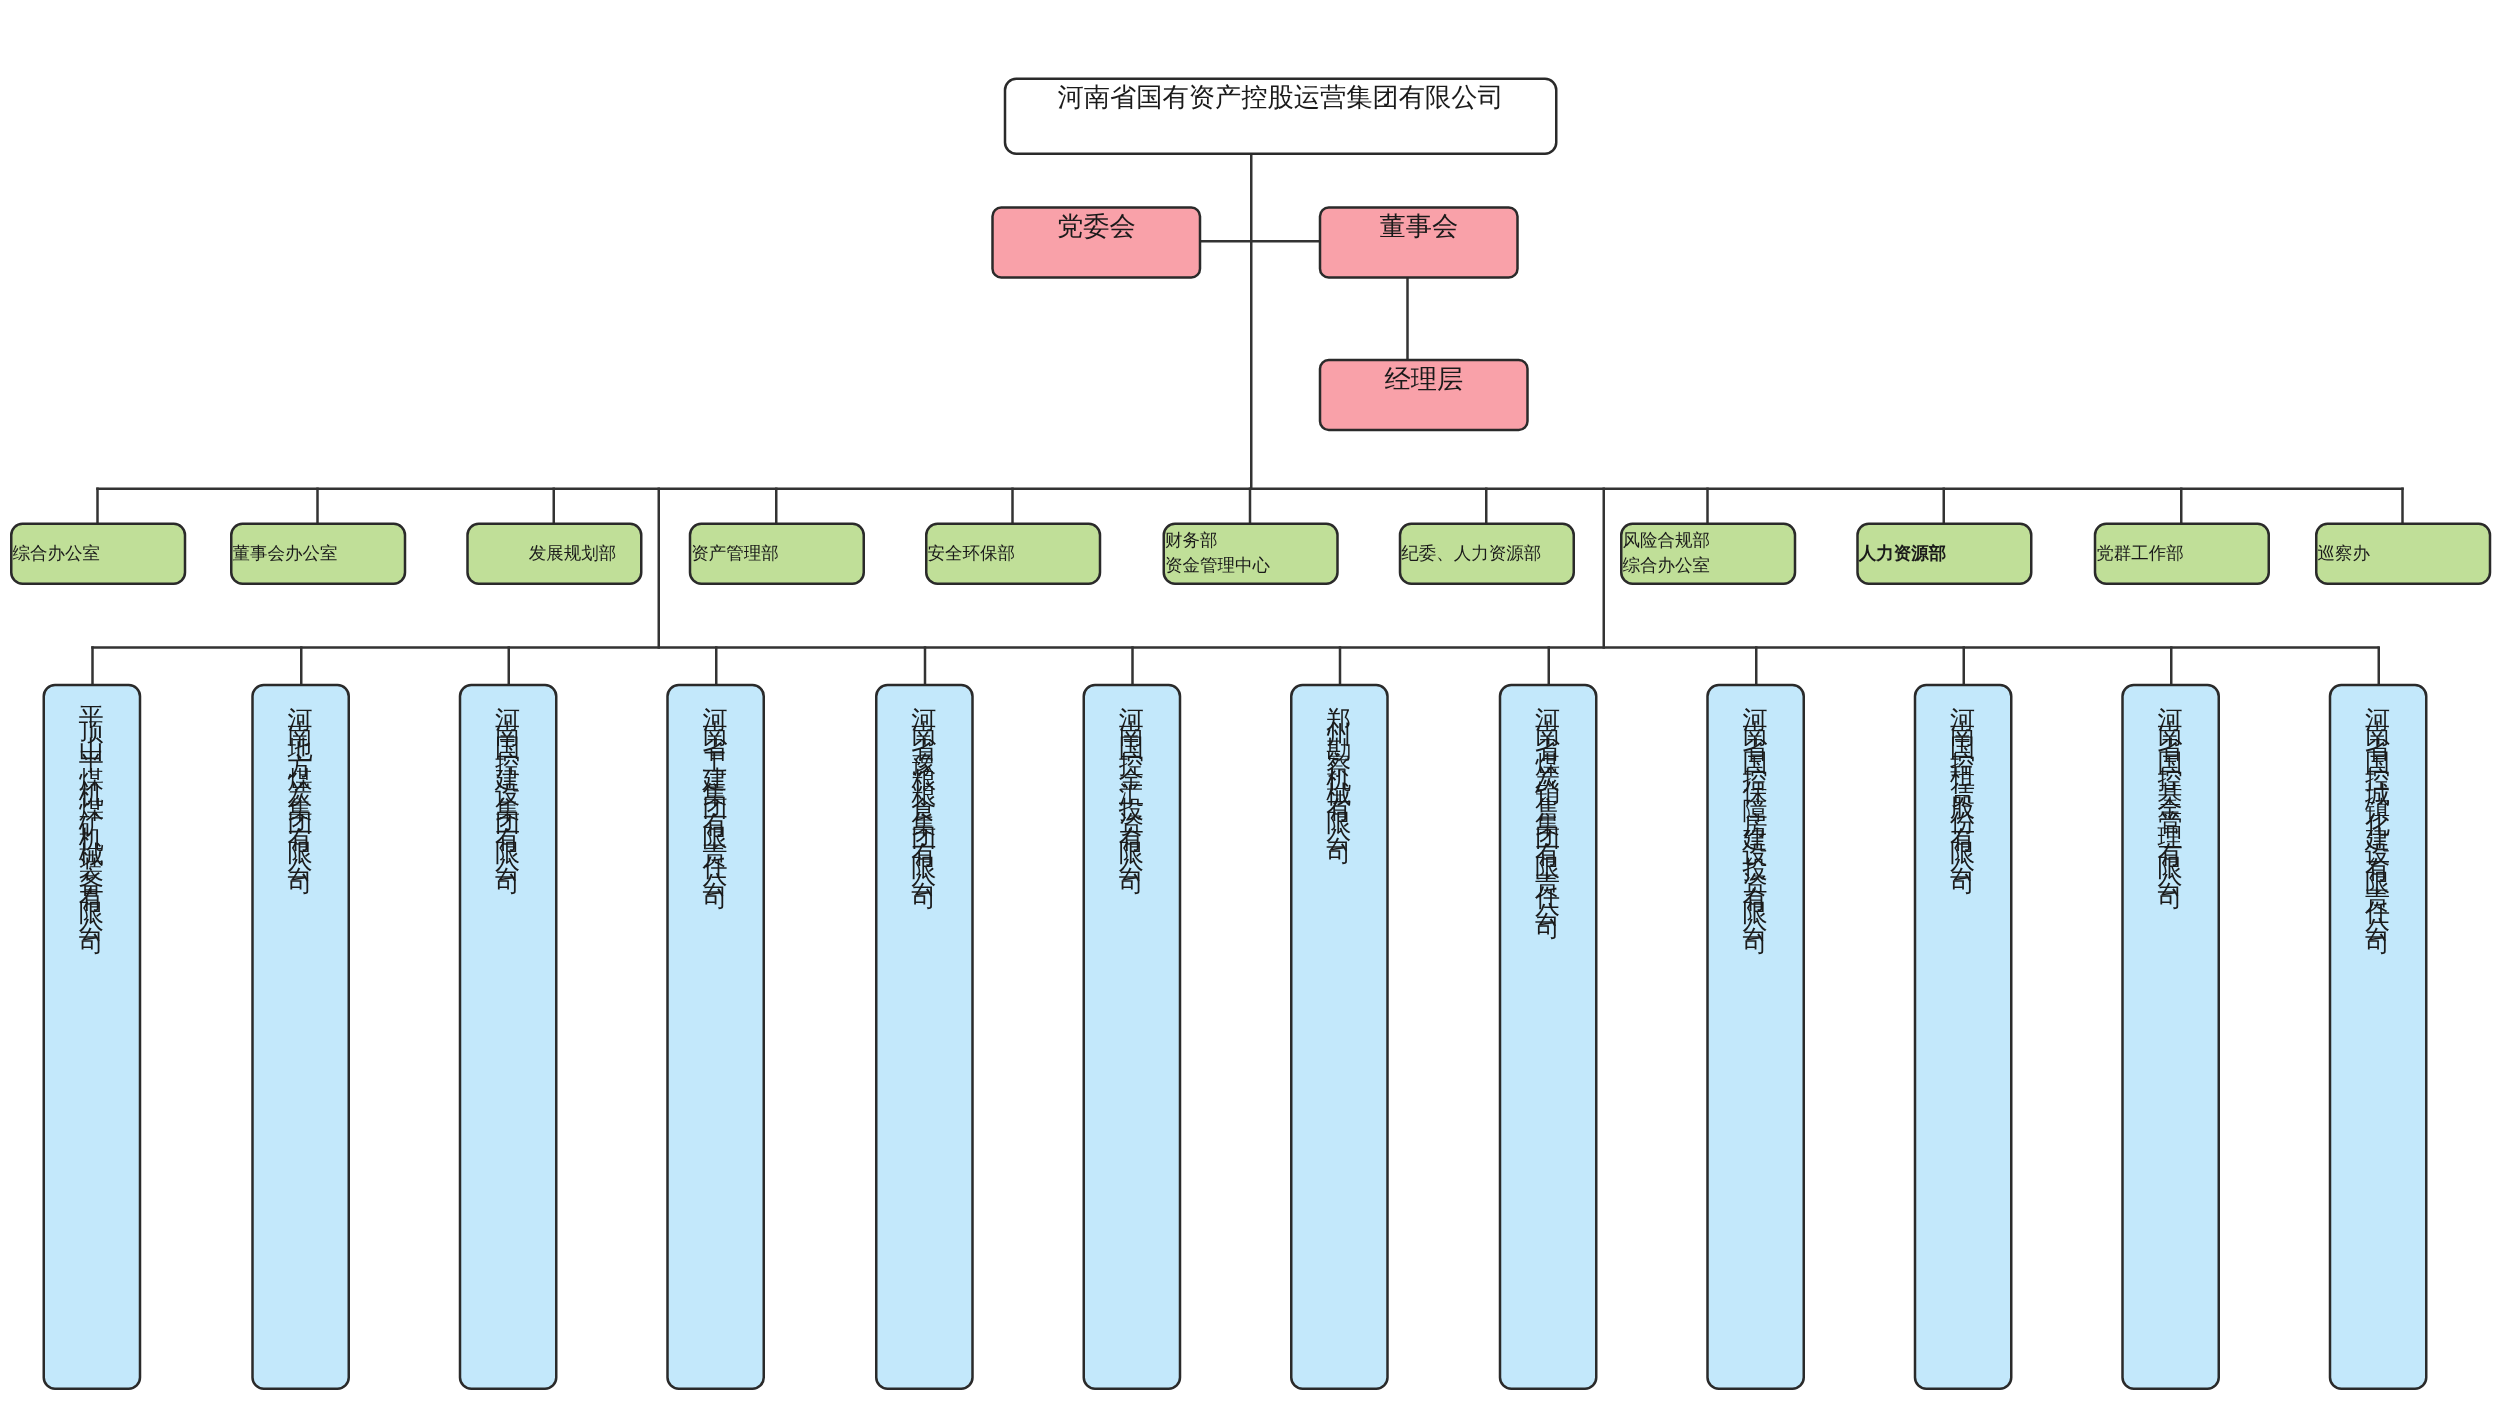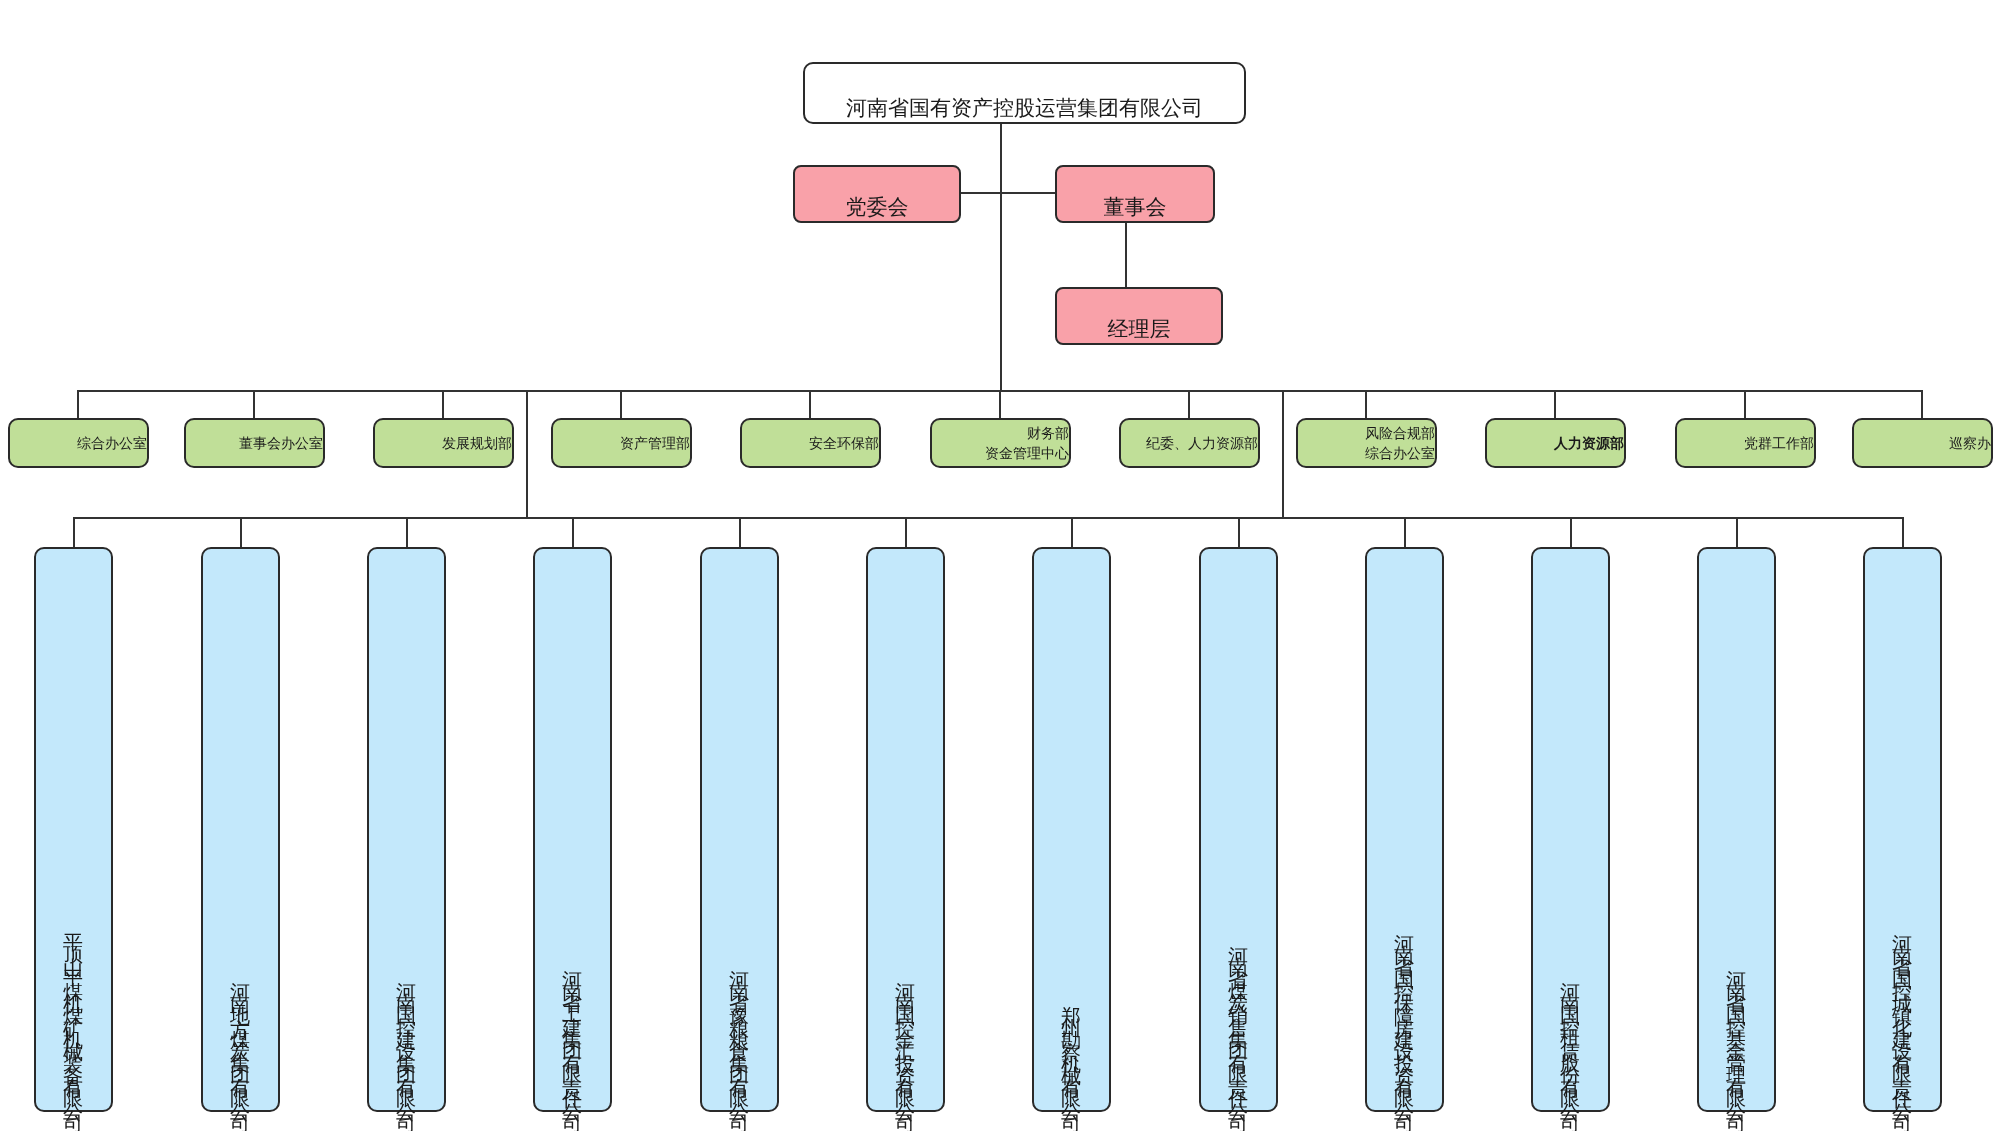--- a/index.html
+++ b/index.html
@@ -2,21 +2,21 @@
 <html><head>
   <meta charset="utf-8">
   <style>
     html, body { margin: 0; padding: 0; background: #ffffff; }
     body { width: 2000px; height: 1131px; position: relative; overflow: hidden;
            font-family: "DejaVu Sans", "Liberation Sans", sans-serif; color: #1a1a1a; }
     .line { position: absolute; background: #333333; }
     .hl { height: 2px; }
     .vl { width: 2px; }
     .box { position: absolute; box-sizing: border-box; border: 2px solid #2a2a2a;
-           display: flex; align-items: flex-end; justify-content: center; text-align: center; }
+           display: flex; align-items: flex-start; justify-content: center; text-align: center; }
     .top-box { background: #ffffff; border-radius: 10px; font-size: 21px; }
     .pink-box { background: #f9a1a9; border-radius: 8px; font-size: 21px; }
     .dept-box { background: #c0df98; border-radius: 10px; font-size: 14px; line-height: 20px;
                 width: 141px; height: 50px; top: 418px; flex-direction: column; }
     .sub-box { background: #c3e8fb; border-radius: 10px; width: 79px; top: 547px; height: 565px; }
     .vtext { writing-mode: vertical-rl; text-orientation: upright; letter-spacing: 12px;
              font-size: 20px; line-height: 24px; }
     .dept-box span { display: block; }
   </style>
 </head>
@@ -71,21 +71,21 @@
   <span>经理层</span>
 </div>
 
 <div id="departments">
     <div class="box dept-box" style="left: 8px;">
       <span>综合办公室</span>
     </div>
     <div class="box dept-box" style="left: 184px;">
       <span>董事会办公室</span>
     </div>
-    <div class="box dept-box" style="left: 373px;">
+    <div class="box dept-box" style="left: 373px; padding-left: 48px;">
       <span>发展规划部</span>
     </div>
     <div class="box dept-box" style="left: 551px;">
       <span>资产管理部</span>
     </div>
     <div class="box dept-box" style="left: 740px;">
       <span>安全环保部</span>
     </div>
     <div class="box dept-box" style="left: 930px;">
       <span>财务部</span>

